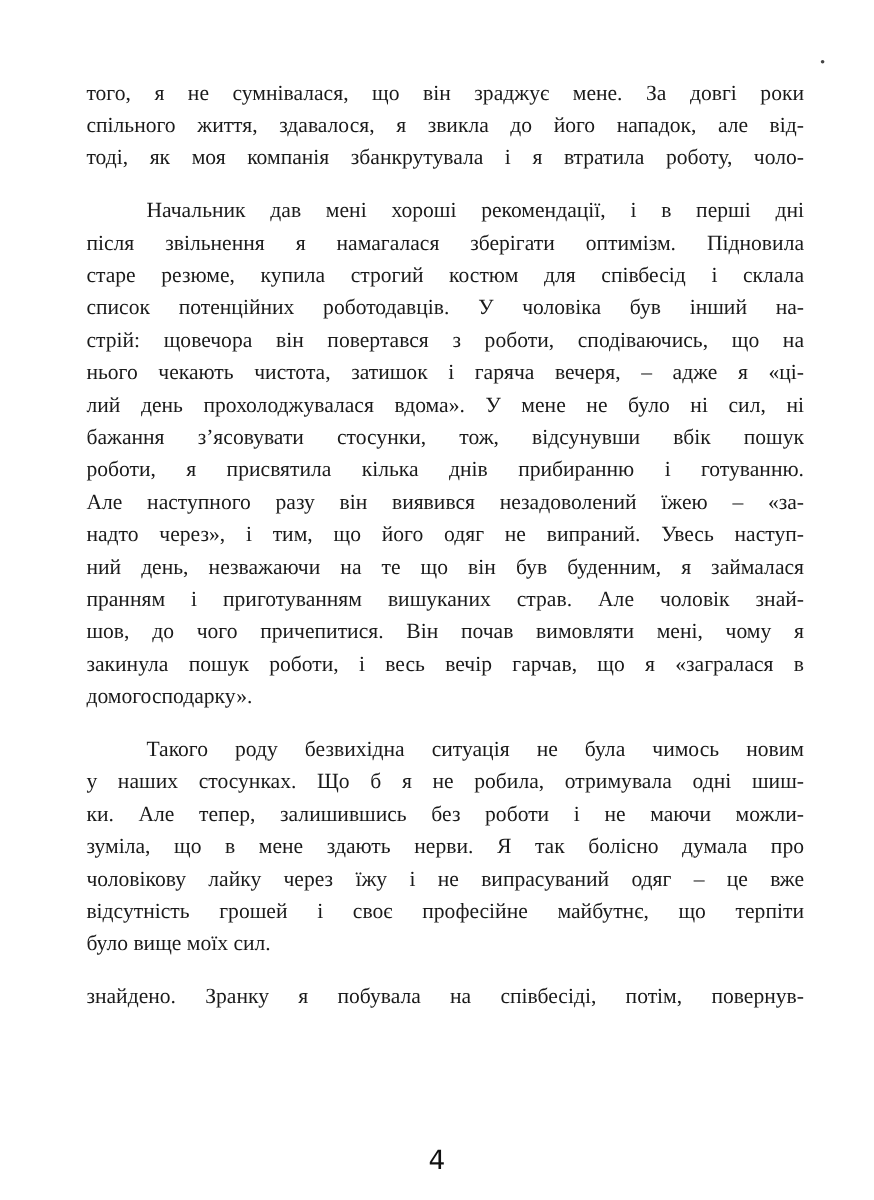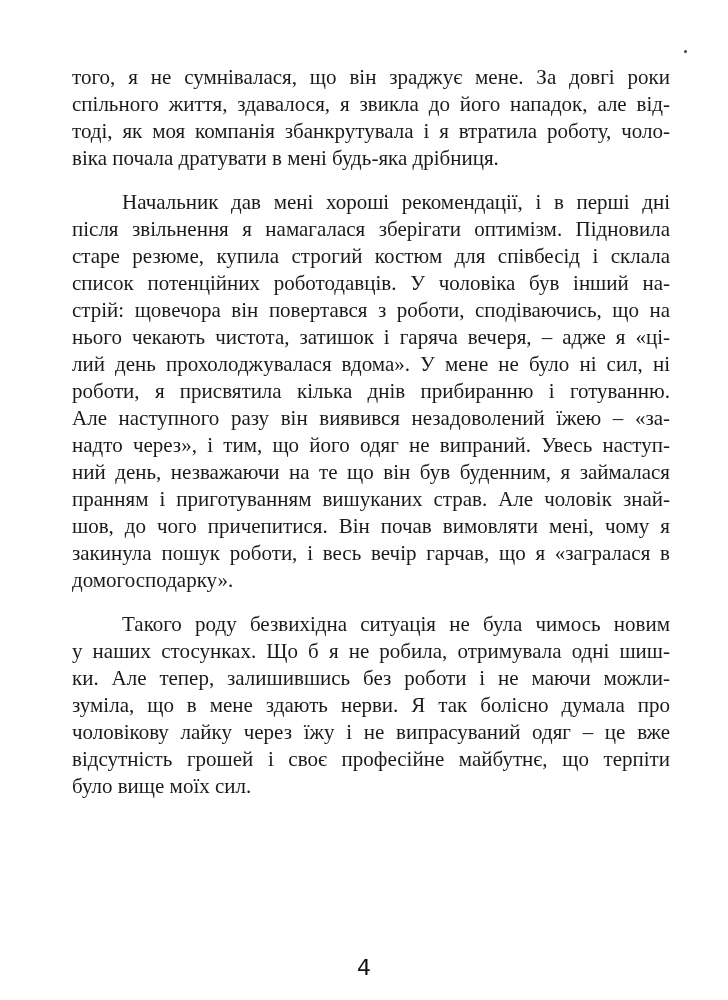--- a/index.html
+++ b/index.html
@@ -3,21 +3,21 @@
 <meta charset="utf-8">
 <style>
   html, body { margin: 0; padding: 0; }
   body {
     width: 728px; height: 1000px; background: #ffffff; position: relative; overflow: hidden;
     font-family: "Liberation Serif", "DejaVu Serif", serif; color: #1a1a1a;
   }
   .page { position: absolute; left: 72px; top: 64px; width: 598px; }
   .para { margin: 0 0 17px 0; }
   .line {
-    display: block; font-size: 21px; line-height: 27px; height: 27px;
+    display: block; font-size: 18px; line-height: 27px; height: 27px;
     text-align: justify; text-align-last: justify; white-space: nowrap;
   }
   .line.last { text-align-last: left; }
   .line.indent { padding-left: 50px; }
   .dot { position: absolute; left: 684px; top: 50px; width: 3px; height: 3px; background: #444; border-radius: 50%; }
   .page-number {
     position: absolute; left: 0; width: 728px; top: 955px; text-align: center;
     font-family: "DejaVu Sans", sans-serif; font-size: 22px; color: #111;
   }
 </style>
@@ -25,31 +25,31 @@
 <body>
 
 <div class="dot"></div>
 
 <div class="page">
 
   <div class="para">
     <span class="line">того, я не сумнівалася, що він зраджує мене. За довгі роки</span>
     <span class="line">спільного життя, здавалося, я звикла до його нападок, але від-</span>
     <span class="line">тоді, як моя компанія збанкрутувала і я втратила роботу, чоло-</span>
-    <span class="line last">віка почала дратувати в мені будь-яка дрібниця.</span>
   </div>
 
   <div class="para">
     <span class="line indent">Начальник дав мені хороші рекомендації, і в перші дні</span>
     <span class="line">після звільнення я намагалася зберігати оптимізм. Підновила</span>
     <span class="line">старе резюме, купила строгий костюм для співбесід і склала</span>
     <span class="line">список потенційних роботодавців. У чоловіка був інший на-</span>
     <span class="line">стрій: щовечора він повертався з роботи, сподіваючись, що на</span>
     <span class="line">нього чекають чистота, затишок і гаряча вечеря, – адже я «ці-</span>
     <span class="line">лий день прохолоджувалася вдома». У мене не було ні сил, ні</span>
+    <span class="line">бажання з’ясовувати стосунки, тож, відсунувши вбік пошук</span>
     <span class="line">роботи, я присвятила кілька днів прибиранню і готуванню.</span>
     <span class="line">Але наступного разу він виявився незадоволений їжею – «за-</span>
     <span class="line">надто через», і тим, що його одяг не випраний. Увесь наступ-</span>
     <span class="line">ний день, незважаючи на те що він був буденним, я займалася</span>
     <span class="line">пранням і приготуванням вишуканих страв. Але чоловік знай-</span>
     <span class="line">шов, до чого причепитися. Він почав вимовляти мені, чому я</span>
     <span class="line">закинула пошук роботи, і весь вечір гарчав, що я «загралася в</span>
     <span class="line last">домогосподарку».</span>
   </div>
 
@@ -57,16 +57,17 @@
     <span class="line indent">Такого роду безвихідна ситуація не була чимось новим</span>
     <span class="line">у наших стосунках. Що б я не робила, отримувала одні шиш-</span>
     <span class="line">ки. Але тепер, залишившись без роботи і не маючи можли-</span>
     <span class="line">зуміла, що в мене здають нерви. Я так болісно думала про</span>
     <span class="line">чоловікову лайку через їжу і не випрасуваний одяг – це вже</span>
     <span class="line">відсутність грошей і своє професійне майбутнє, що терпіти</span>
     <span class="line last">було вище моїх сил.</span>
   </div>
 
   <div class="para">
+    <span class="line">знайдено. Зранку я побувала на співбесіді, потім, повернув-</span>
   </div>
 </div>
 
 <div class="page-number">4</div>
 
 </body></html>

